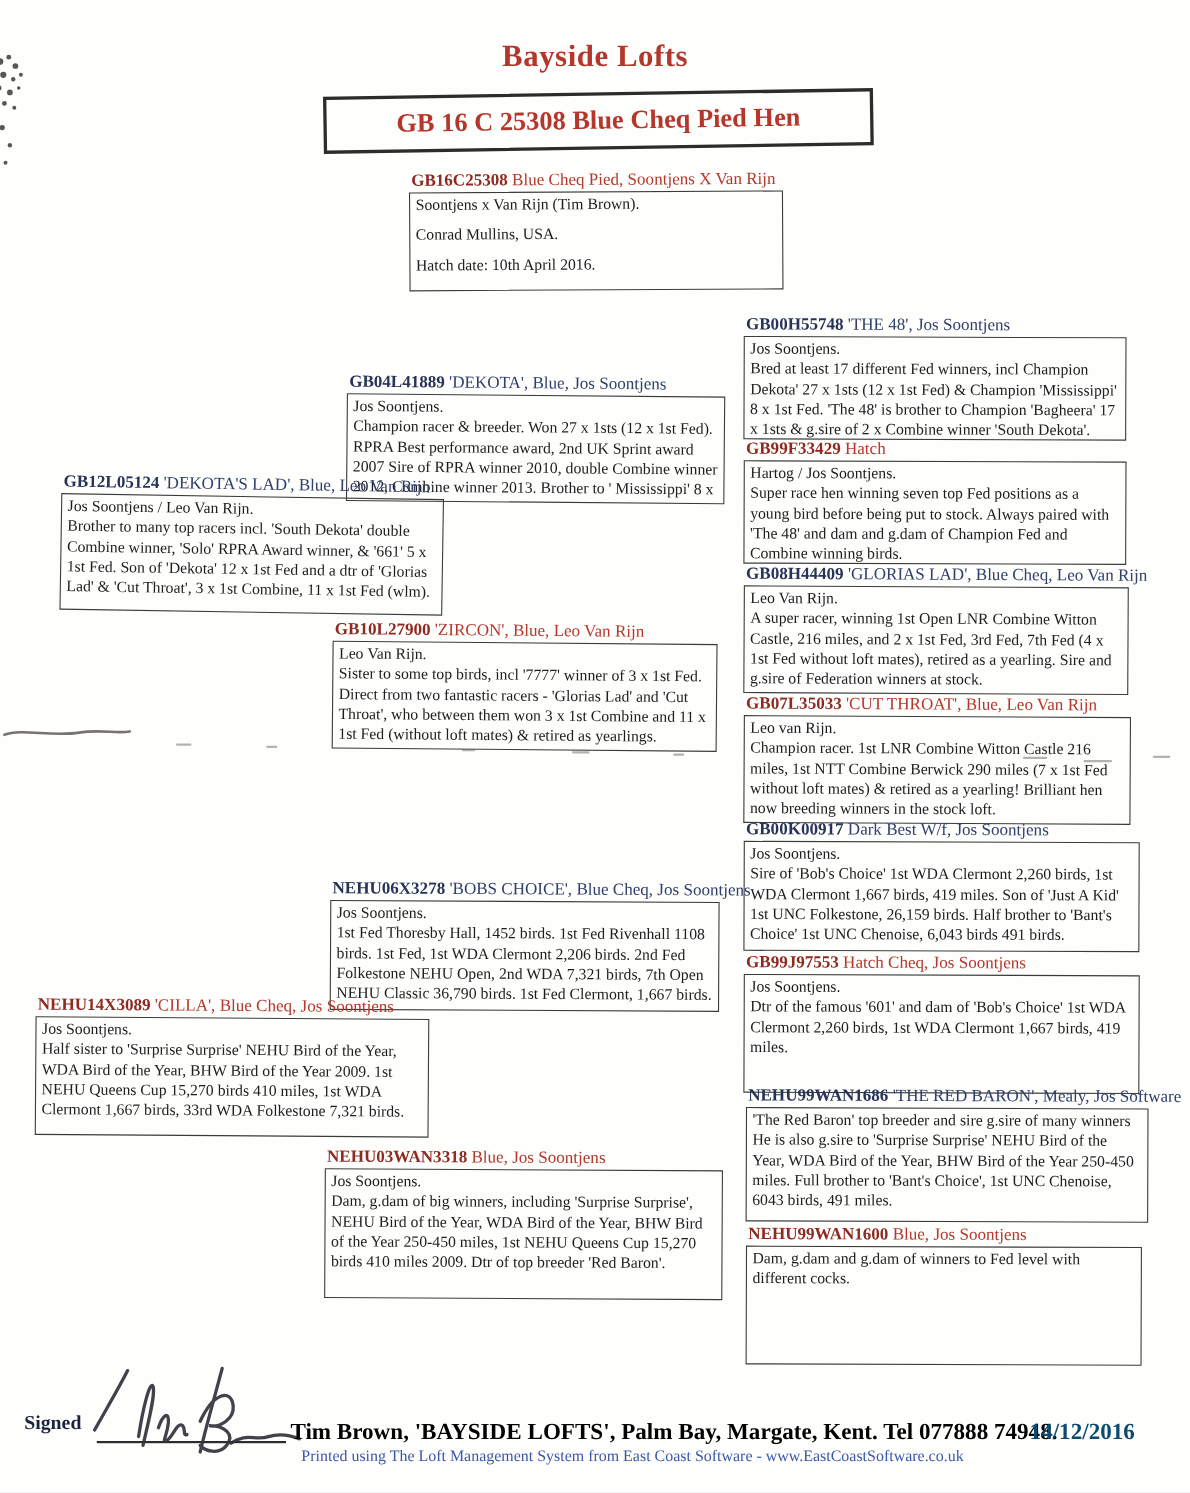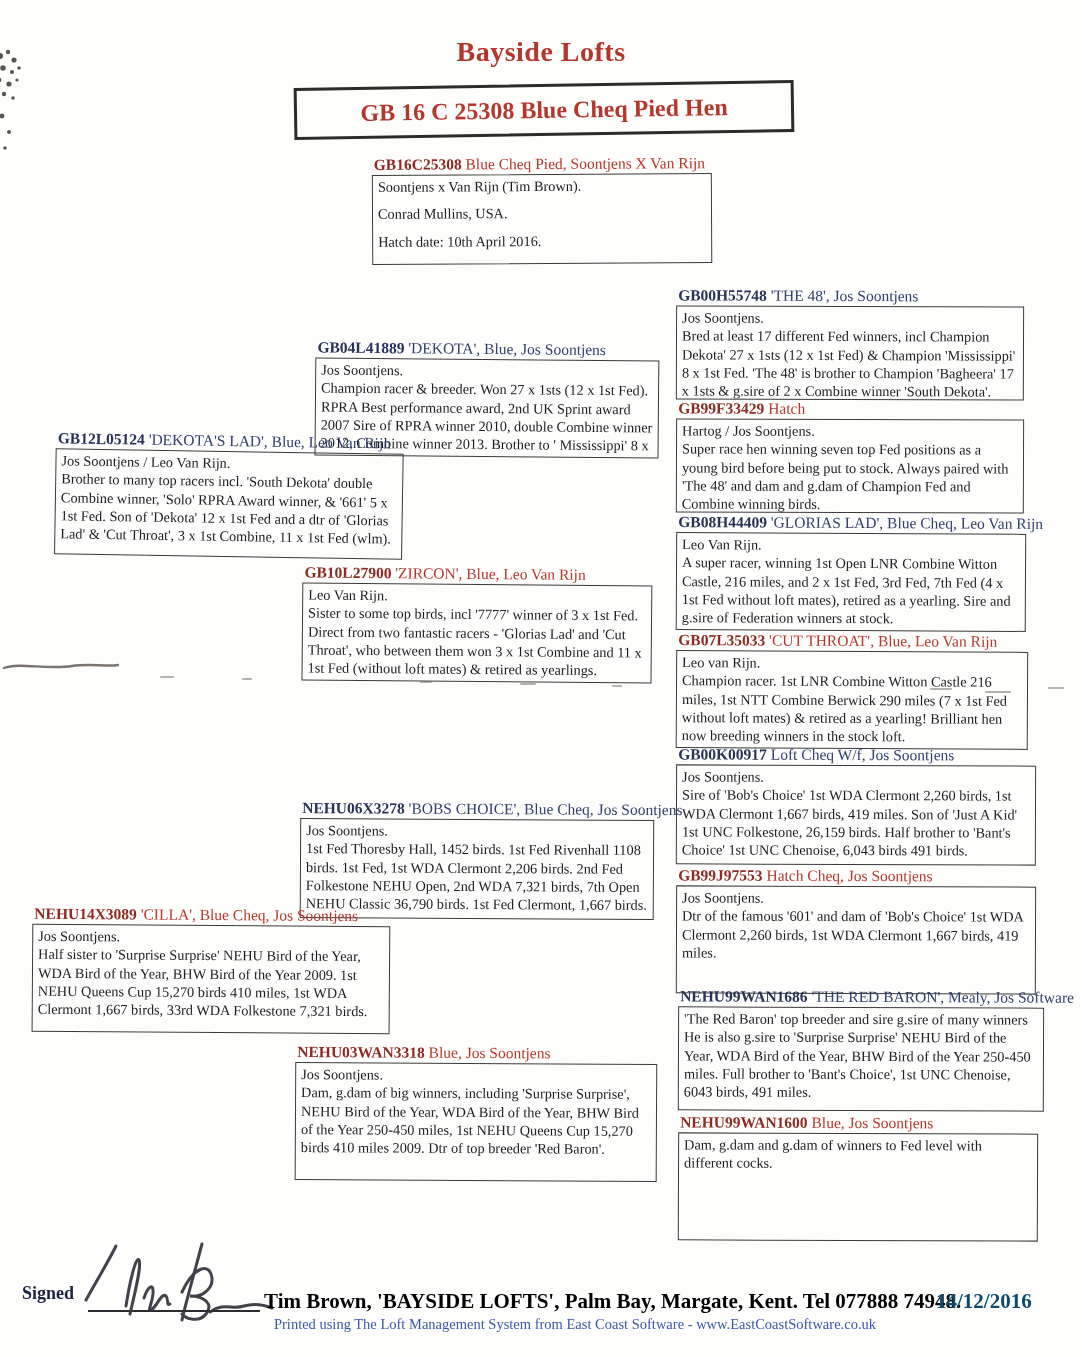--- a/index.html
+++ b/index.html
@@ -100,21 +100,21 @@
         </div>
   </div>
       <div class="pbox red" style="left: 676px; top: 632px; width: 352px; transform: rotate(0.3deg);">
     <div class="hdr"><span class="ring">GB07L35033</span> <span class="desc">'CUT THROAT', Blue, Leo Van Rijn</span></div>
     <div class="bd" style="height: 92px;">
           <div class="para">Leo van Rijn.</div>
           <div class="para">Champion racer. 1st LNR Combine Witton Castle 216 miles, 1st NTT Combine Berwick 290 miles (7 x 1st Fed without loft mates) &amp; retired as a yearling! Brilliant hen now breeding winners in the stock loft.</div>
         </div>
   </div>
       <div class="pbox navy" style="left: 676px; top: 746px; width: 360px; transform: rotate(0.2deg);">
-    <div class="hdr"><span class="ring">GB00K00917</span> <span class="desc">Loft Cheq W/f, Jos Soontjens</span></div>
+    <div class="hdr"><span class="ring">GB00K00917</span> <span class="desc">Dark Best W/f, Jos Soontjens</span></div>
     <div class="bd" style="height: 94px;">
           <div class="para">Jos Soontjens.</div>
           <div class="para">Sire of 'Bob's Choice' 1st WDA Clermont 2,260 birds, 1st WDA Clermont 1,667 birds, 419 miles. Son of 'Just A Kid' 1st UNC Folkestone, 26,159 birds. Half brother to 'Bant's Choice' 1st UNC Chenoise, 6,043 birds 491 birds.</div>
         </div>
   </div>
       <div class="pbox red" style="left: 676px; top: 867px; width: 360px; transform: rotate(0.2deg);">
     <div class="hdr"><span class="ring">GB99J97553</span> <span class="desc">Hatch Cheq, Jos Soontjens</span></div>
     <div class="bd" style="height: 102px;">
           <div class="para">Jos Soontjens.</div>
           <div class="para">Dtr of the famous '601' and dam of 'Bob's Choice' 1st WDA Clermont 2,260 birds, 1st WDA Clermont 1,667 birds, 419 miles.</div>

